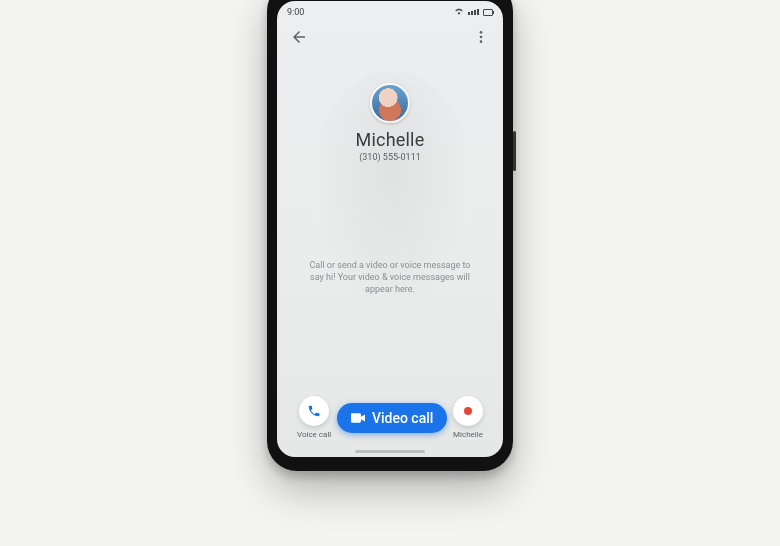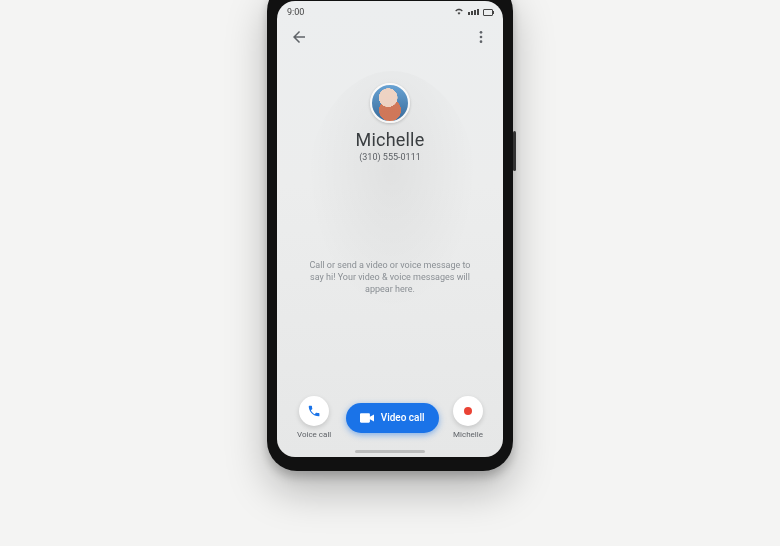--- a/index.html
+++ b/index.html
@@ -23,21 +23,21 @@
   .icon-btn svg{display:block}
   .contact{display:flex;flex-direction:column;align-items:center;margin-top:34px}
   .avatar{width:36px;height:36px;border-radius:50%;border:2px solid #fff;box-shadow:0 1px 3px rgba(0,0,0,.2);background:radial-gradient(circle at 45% 35%,#f4d8c8 0 30%,transparent 31%),radial-gradient(circle at 50% 70%,#d67b5c 0 35%,transparent 36%),linear-gradient(180deg,#6aa6d8,#3b6fa0)}
   .name{margin-top:6px;font-size:18px;font-weight:400;color:#3c4043;letter-spacing:.2px}
   .phone-number{margin-top:2px;font-size:9px;color:#5f6368}
   .hint{position:absolute;left:0;right:0;top:258px;text-align:center;font-size:9px;line-height:1.35;color:#8a8f94;padding:0 28px}
   .actions{position:absolute;left:0;right:0;bottom:18px;display:flex;align-items:center;justify-content:space-between;padding:0 20px}
   .circle-btn{display:flex;flex-direction:column;align-items:center;gap:4px}
   .circle{width:30px;height:30px;border-radius:50%;background:#fff;box-shadow:0 2px 5px rgba(0,0,0,.15);display:flex;align-items:center;justify-content:center;cursor:pointer}
   .circle-label{font-size:8px;color:#5f6368}
-  .pill{height:30px;padding:0 14px;border-radius:16px;background:#1a73e8;color:#fff;display:flex;align-items:center;gap:7px;font-size:10px;font-weight:500;box-shadow:0 2px 6px rgba(26,115,232,.5);cursor:pointer}
+  .pill{height:30px;padding:0 14px;border-radius:16px;background:#1a73e8;color:#fff;display:flex;align-items:center;gap:7px;font-size:14px;font-weight:500;box-shadow:0 2px 6px rgba(26,115,232,.5);cursor:pointer}
   .nav-hint{position:absolute;bottom:4px;left:50%;transform:translateX(-50%);width:70px;height:3px;border-radius:2px;background:rgba(0,0,0,.18)}
   .red-dot{width:8px;height:8px;border-radius:50%;background:#ea4335}
 </style>
 </head>
 <body>
 
 <div class="stage">
   <div class="phone">
     <div class="speaker"></div>
     <div class="power-btn"></div>

